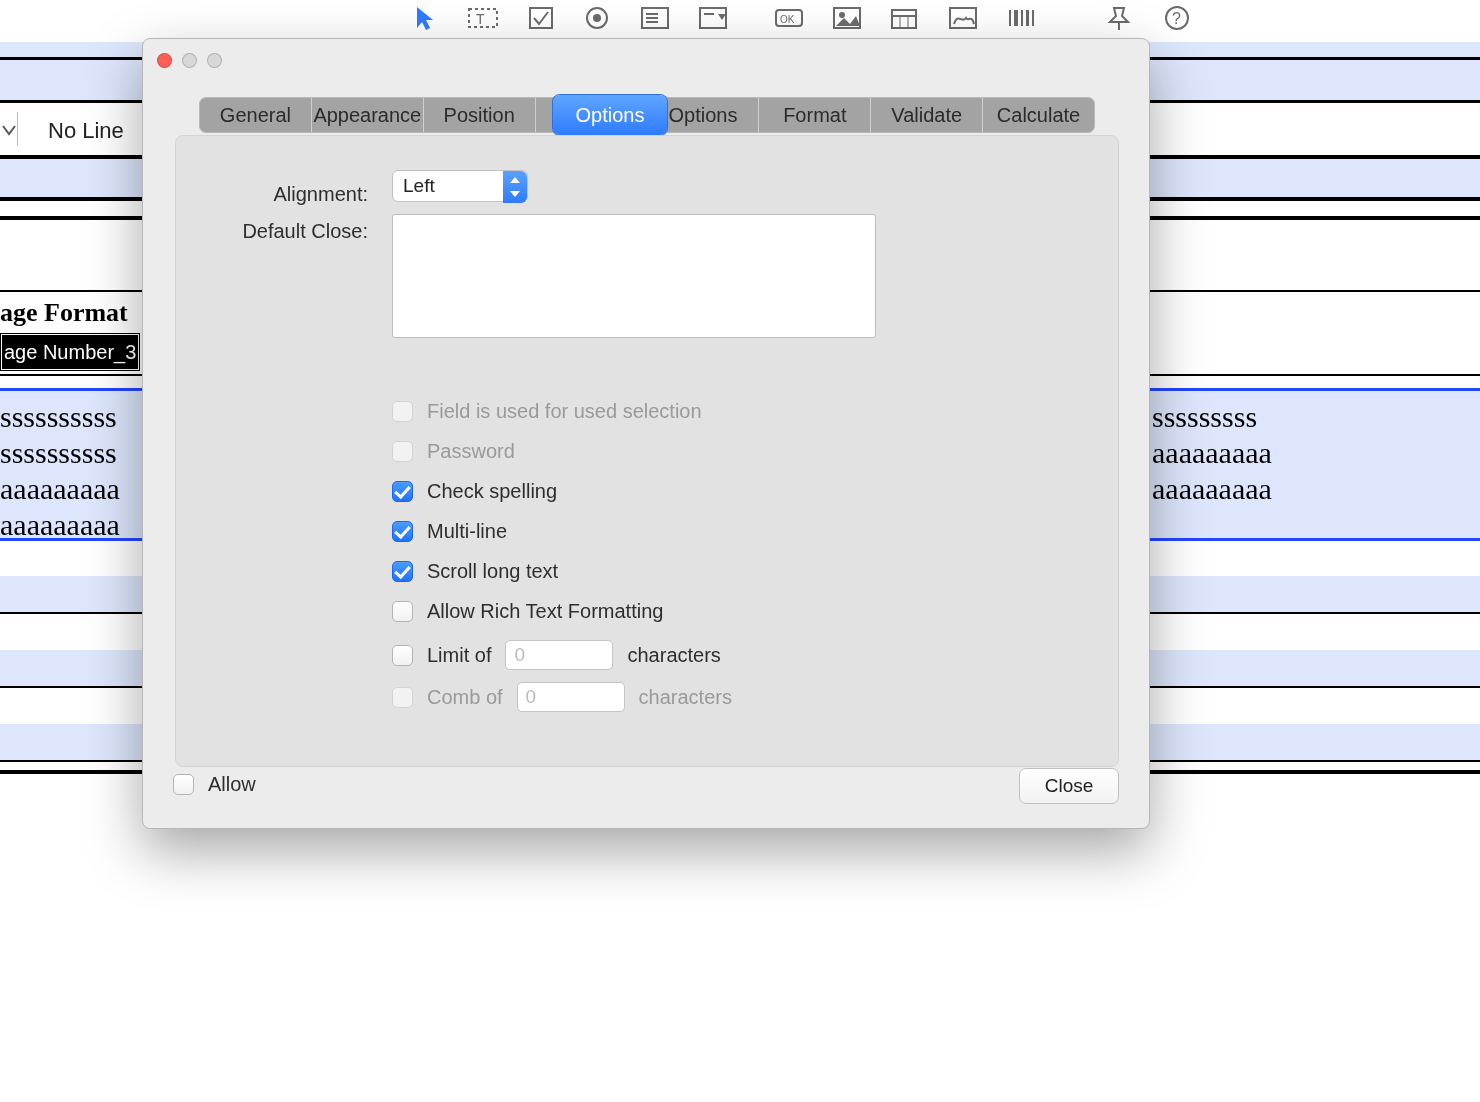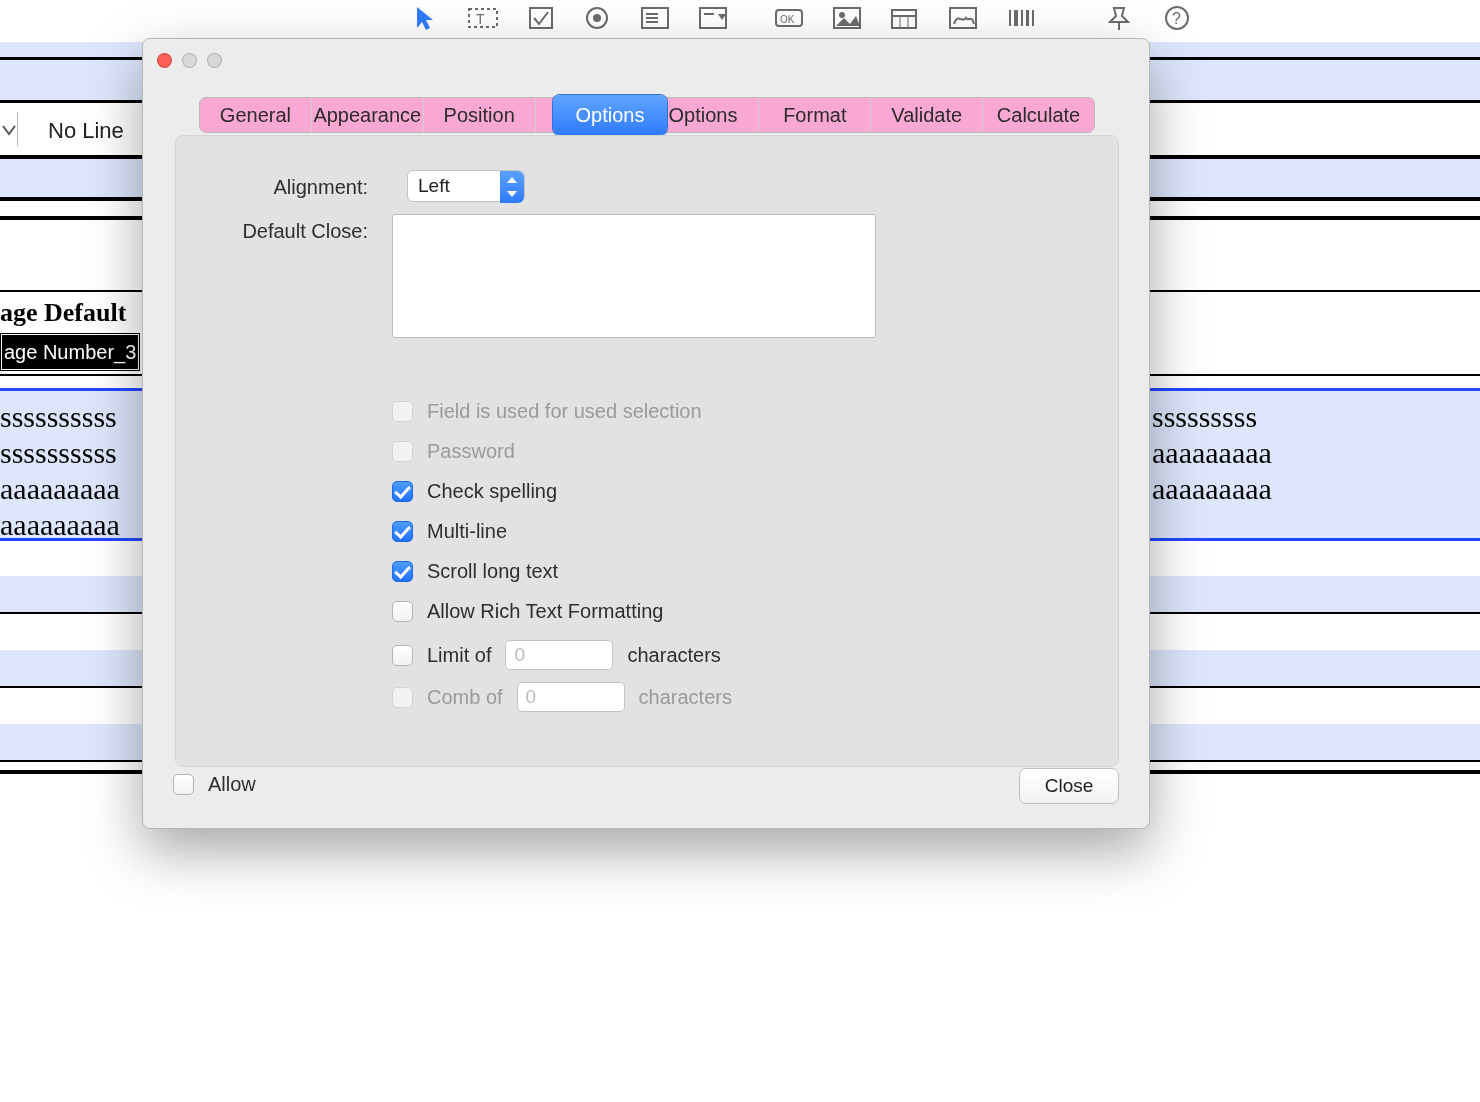--- a/index.html
+++ b/index.html
@@ -32,21 +32,21 @@
   .titlebar { height:42px; position:relative; }
   .traffic { position:absolute; left:14px; top:14px; display:flex; gap:10px; }
   .tl { width:15px; height:15px; border-radius:50%; border:1px solid rgba(0,0,0,.18); }
   .tl-close { background:#ff5f57; }
   .tl-min   { background:#d8d8d8; }
   .tl-zoom  { background:#d8d8d8; }
   .dlg-title { position:absolute; left:0; right:0; top:9px; text-align:center; font-size:20px; color:#3b3b3b; font-weight:500; }
 
   
   .tabbar { position:absolute; left:56px; top:58px; width:896px; height:36px; display:flex;
-            border:1px solid #b9b9b9; border-radius:7px; overflow:hidden; background:#f9a8d4; }
+            border:1px solid #b9b9b9; border-radius:7px; overflow:hidden; background:#a3a3a3; }
   .tab { flex:1 1 0; display:flex; align-items:center; justify-content:center; font-size:20px; color:#2b2b2b;
          border-right:1px solid #cfcfcf; cursor:default; }
   .tab:last-child { border-right:none; }
   .tab-sel { position:absolute; top:56px; height:40px; border-radius:7px;
              background:linear-gradient(#5fa6ff,#2f7bff); color:#fff; display:flex; align-items:center;
              justify-content:center; font-size:20px; font-weight:500; box-shadow:0 0 0 1px #2f6fe0; }
 
   
   .panel { position:absolute; left:32px; top:96px; width:944px; height:632px; background:#e2e2e2;
            border:1px solid #d4d4d4; border-radius:8px; }
@@ -208,21 +208,21 @@
 <div class="bg-row black" style="top:770px;height:4px"></div>
 
 <div class="noline-box"></div>
 <div class="noline-arrow">
    <svg width="18" height="34">
       <path d="M3 14 L9 22 L15 14" fill="none" stroke="#5a5a5a" stroke-width="2"></path>
     </svg>
 </div>
 <div class="noline-lbl">No Line</div>
 
-<div class="header-label">age Default</div>
+<div class="header-label">age Format</div>
 <div class="field-outline"></div>
 <div class="field-inner">age Number_3</div>
 
 <div class="doc-text" style="top:400px">ssssssssss</div>
 <div class="doc-text" style="top:436px">ssssssssss</div>
 <div class="doc-text" style="top:472px">aaaaaaaaa</div>
 <div class="doc-text" style="top:508px">aaaaaaaaa</div>
 
 <div class="doc-text-r" style="left:1152px;top:400px">sssssssss</div>
 <div class="doc-text-r" style="left:1152px;top:436px">aaaaaaaaa</div>
@@ -244,22 +244,22 @@
     <div class="tab">Options</div>
     <div class="tab">Options</div>
     <div class="tab">Format</div>
     <div class="tab">Validate</div>
     <div class="tab">Calculate</div>
   </div>
   <div class="tab-sel" style="left:410px;width:114px">Options</div>
 
   <div class="panel">
 
-    <div class="row-label" style="left:24px;top:40px;width:168px">Alignment:</div>
-    <div class="combo" style="left:231px;top:34px;width:118px">
+    <div class="row-label" style="left:24px;top:47px;width:168px">Alignment:</div>
+    <div class="combo" style="left:216px;top:34px;width:136px">
       <span>Left</span>
       <div class="combo-btn"></div>
     </div>
 
     <div class="row-label" style="left:24px;top:84px;width:168px">Default Close:</div>
     <textarea class="textarea" style="left: 216px; top: 78px; width: 484px; height: 124px;"></textarea>
 
     <label class="chk disabled" style="left:216px;top:264px">
       <input type="checkbox" disabled="" style="">
       <span>Field is used for used selection</span>

